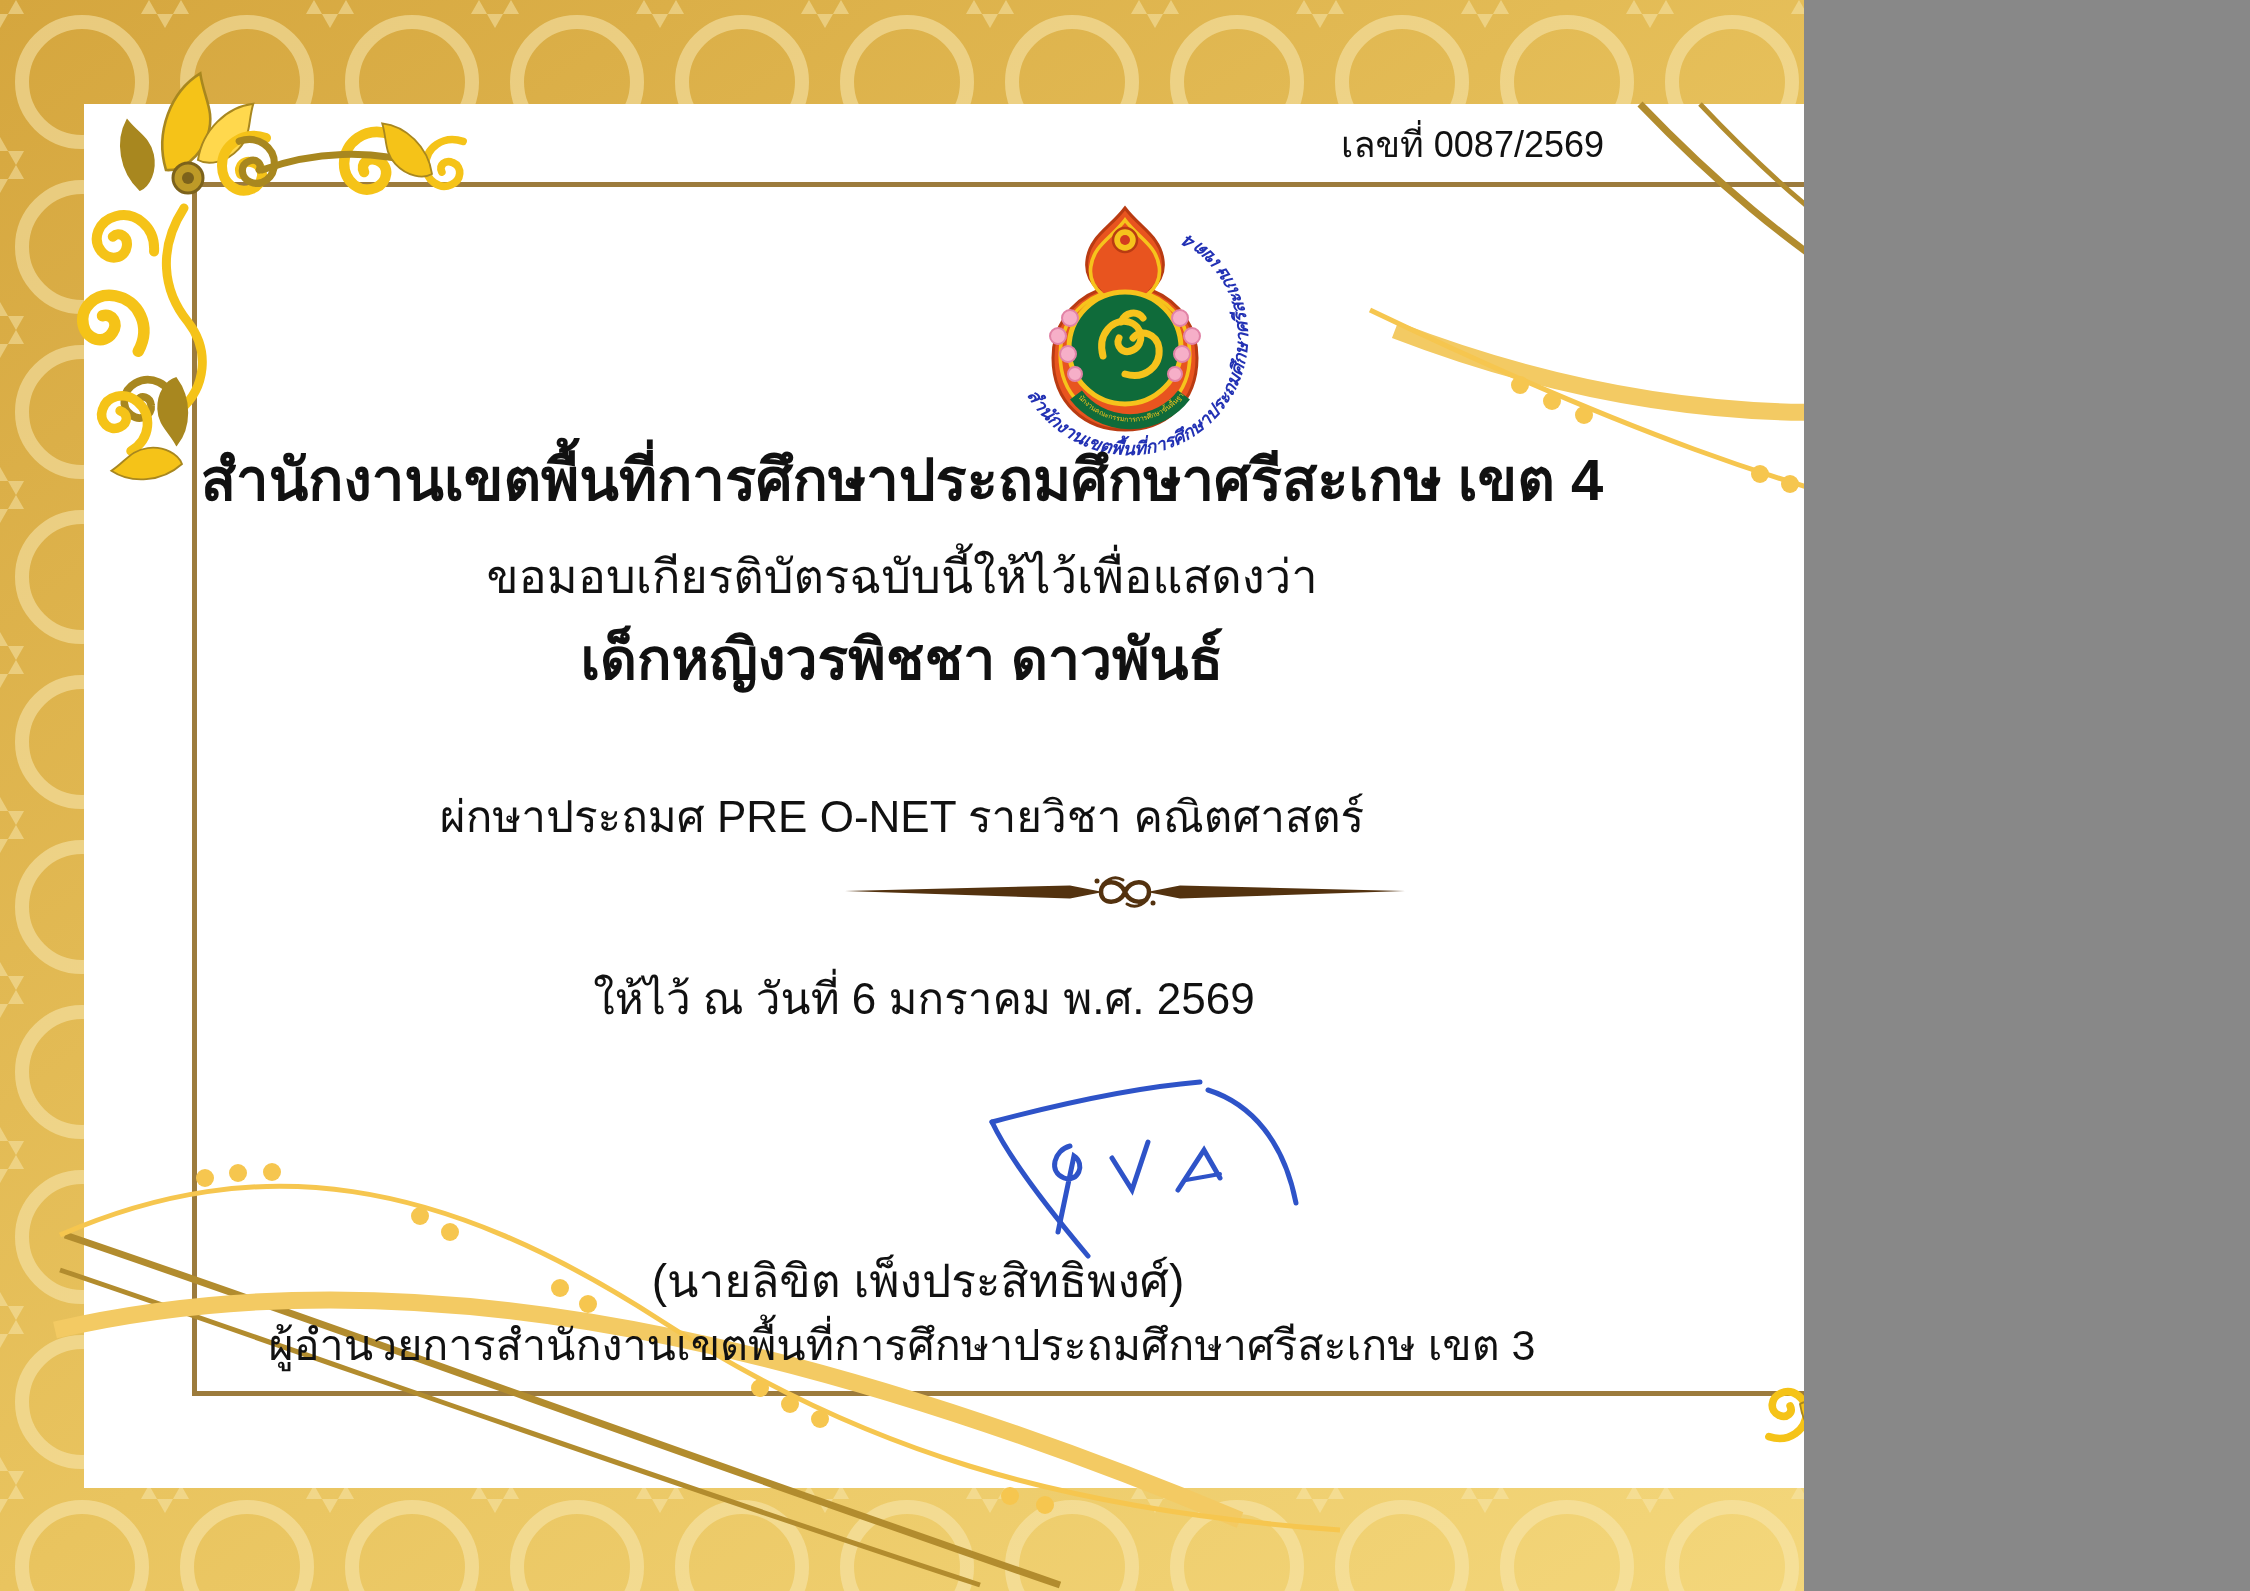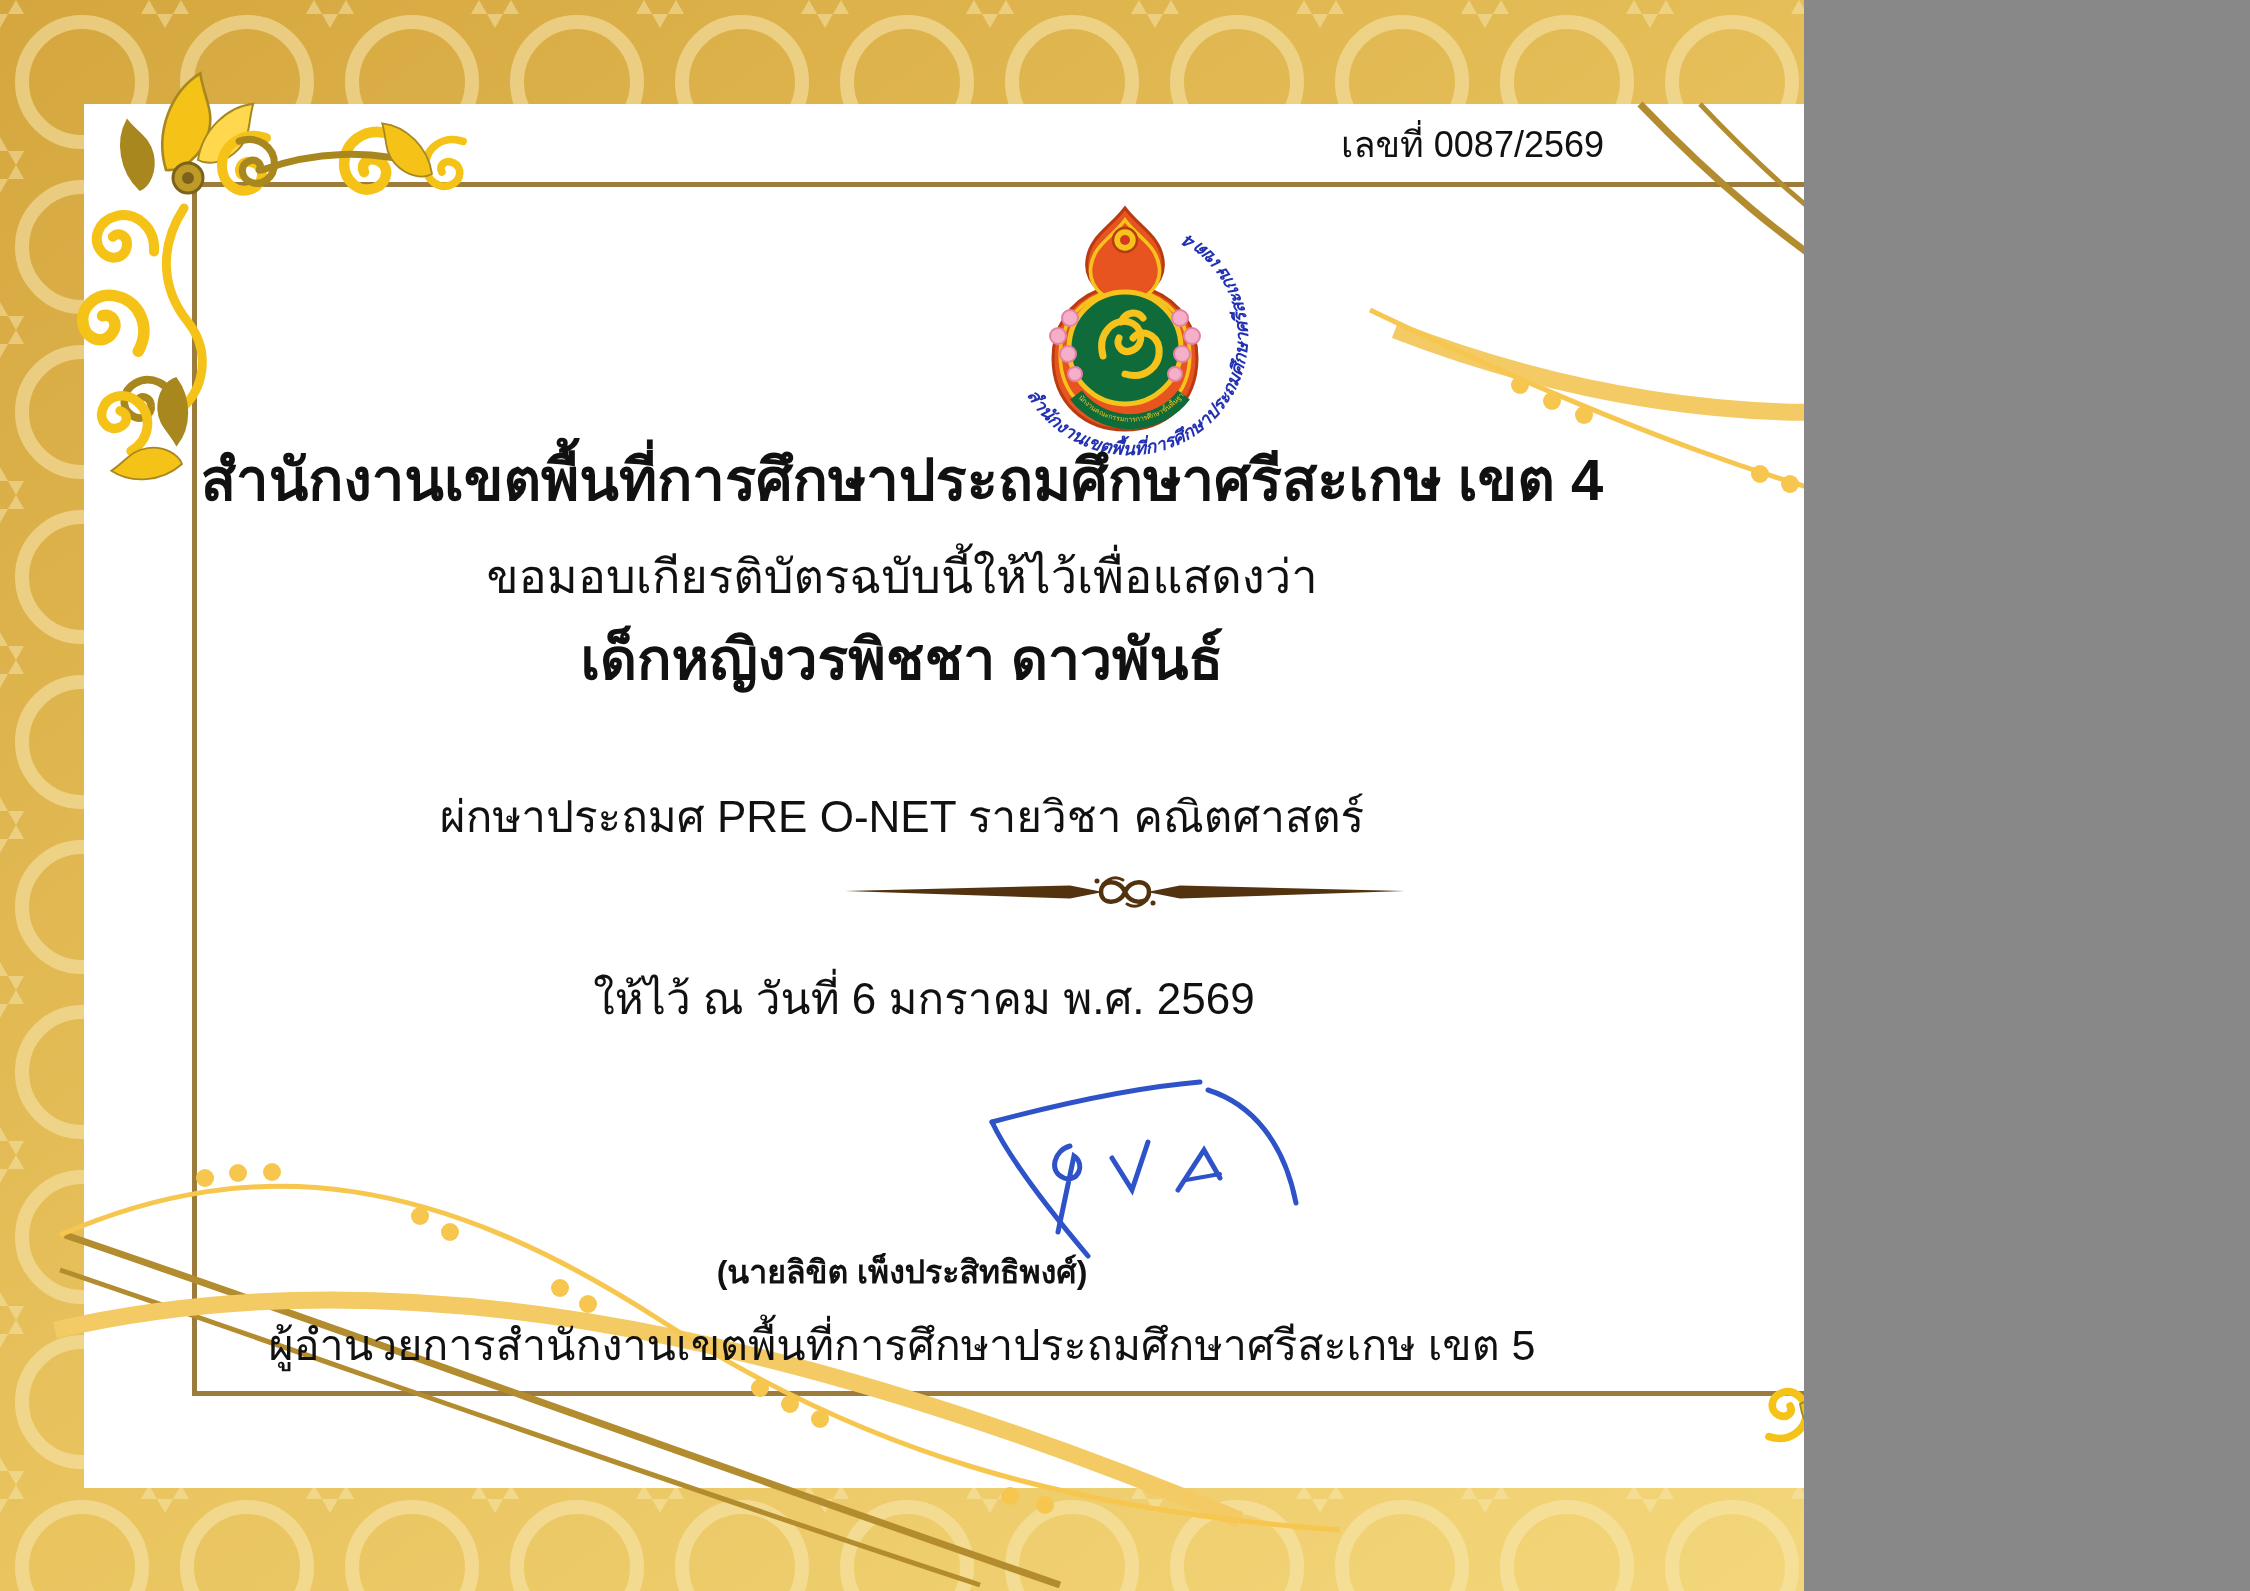--- a/index.html
+++ b/index.html
@@ -12,21 +12,21 @@
   .decor{position:absolute;left:0;top:0;z-index:2;pointer-events:none;}
   .txt{position:absolute;left:0;width:100%;text-align:center;z-index:3;line-height:1.3;}
   .cert-no{position:absolute;top:116px;right:200px;font-size:36px;z-index:3;}
   .org{top:442px;font-size:58px;font-weight:700;}
   .intro{top:546px;font-size:47px;font-weight:400;}
   .recipient{top:622px;font-size:57px;font-weight:700;}
   .school{top:716px;font-size:44px;font-weight:500;}
   .achievement{top:788px;font-size:44px;font-weight:500;}
   .blessing{top:898px;font-size:44px;font-weight:500;}
   .dateline{top:970px;font-size:44px;font-weight:500;margin-left:22px;}
-  .signer-name{top:1252px;font-size:32px;font-weight:700;}
+  .signer-name{top:1252px;font-size:46px;font-weight:400;padding-left:16px;}
   .signer-pos{top:1318px;font-size:43px;font-weight:500;}
   .divider{position:absolute;left:845px;top:872px;z-index:3;}
   .emblem{position:absolute;left:970px;top:198px;z-index:3;}
 </style>
 </head>
 <body>
 
 <div class="page">
 
   <svg class="bg" width="2250" height="1591" viewBox="0 0 2250 1591">
@@ -191,15 +191,15 @@
       </g>
       <path d="M280 20 c-5 -13 -24 -13 -24 0 c0 13 19 13 24 0 c5 -13 24 -13 24 0 c0 13 -19 13 -24 0 Z" fill="none" stroke="#53320F" stroke-width="4.5"></path>
       <path d="M258 12 q10 -10 20 -4 M302 28 q-10 10 -20 4" fill="none" stroke="#53320F" stroke-width="3" stroke-linecap="round"></path>
       <circle cx="252" cy="9" r="2.5" fill="#53320F"></circle>
         <circle cx="308" cy="31" r="2.5" fill="#53320F"></circle>
     </svg>
   </div>
 
   <div class="txt dateline">ให้ไว้ ณ วันที่ 6 มกราคม พ.ศ. 2569</div>
   <div class="txt signer-name">(นายลิขิต เพ็งประสิทธิพงศ์)</div>
-  <div class="txt signer-pos">ผู้อำนวยการสำนักงานเขตพื้นที่การศึกษาประถมศึกษาศรีสะเกษ เขต 5</div>
+  <div class="txt signer-pos">ผู้อำนวยการสำนักงานเขตพื้นที่การศึกษาประถมศึกษาศรีสะเกษ เขต 3</div>
 
 </div>
 
 </body></html>

